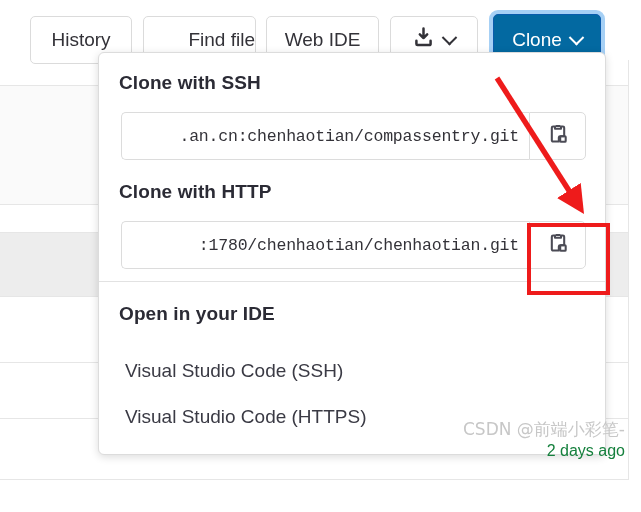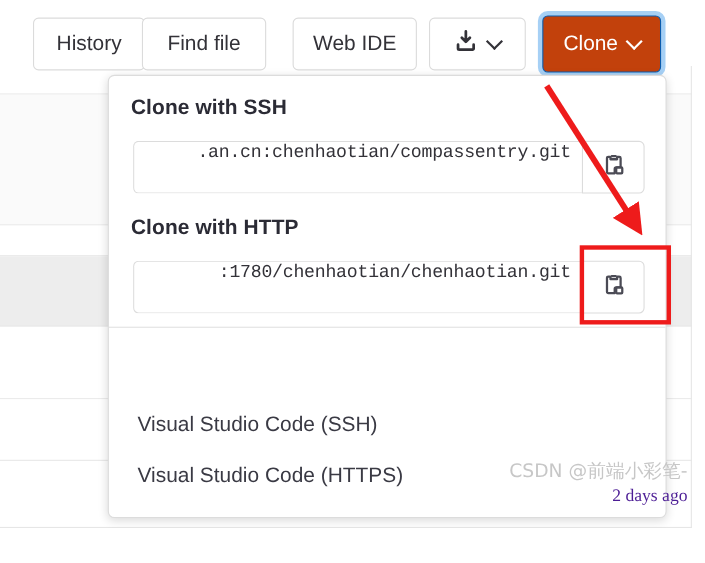--- a/index.html
+++ b/index.html
@@ -60,31 +60,31 @@
     font-family: "Liberation Sans", sans-serif;
     font-size: 19px;
     color: #333238;
     display: flex;
     align-items: center;
     justify-content: center;
     cursor: pointer;
     white-space: nowrap;
   }
   #btn-history  { left: 30px;  width: 102px; }
-  #btn-findfile { left: 129px; width: 113px; }
+  #btn-findfile { left: 143px; width: 113px; justify-content: flex-end; }
   #btn-webide   { left: 266px; width: 113px; }
   #btn-download {
     left: 390px; width: 88px;
     gap: 10px;
   }
   #btn-clone {
     position: absolute;
     left: 493px; top: 14px;
     width: 108px; height: 52px;
-    background: #c2410c;
+    background: #0369a1;
     border: 1px solid #0b5cad;
     border-radius: 5px;
     box-shadow: 0 0 0 4px #a6d0f5;
     color: #ffffff;
     font-size: 19px;
     display: flex;
     align-items: center;
     justify-content: center;
     gap: 9px;
     cursor: pointer;
@@ -96,21 +96,21 @@
     border-bottom: 2.4px solid currentColor;
     transform: rotate(45deg) translate(-2px,-2px);
   }
   #btn-download .chev { color: #333238; }
   #btn-clone .chev { color: #ffffff; }
   .dl-ico { display:block; }
 
   
   #clone-panel {
     position: absolute;
-    left: 98px; top: 68px;
+    left: 98px; top: 52px;
     width: 508px;
     height: 403px;
     background: #ffffff;
     border: 1px solid #dcdcdc;
     border-radius: 6px;
     box-shadow: 0 2px 9px rgba(0,0,0,0.14);
     z-index: 10;
     overflow: hidden;
   }
   .sec-title {
@@ -141,21 +141,21 @@
     border-radius: 5px 0 0 5px;
     background: #ffffff;
     font-family: "Liberation Mono", monospace;
     font-size: 16.5px;
     color: #333238;
     padding: 0 10px 0 12px;
     letter-spacing: -0.2px;
     overflow: hidden;
     white-space: nowrap;
     display: flex;
-    align-items: flex-start;
+    align-items: center;
     direction: rtl;
     text-align: left;
   }
   .url-input span { direction: ltr; unicode-bidi: embed; }
 
   .copy-btn {
     width: 57px; height: 48px;
     border: 1px solid #dcdcdc;
     border-radius: 0 5px 5px 0;
     background: #ffffff;
@@ -207,22 +207,22 @@
     text-align: right;
     color: #c7c7c7;
     font-size: 17px;
     line-height: 22px;
     font-family: "DejaVu Sans", sans-serif;
     white-space: nowrap;
     pointer-events: none;
     margin-top: 27px;
   }
   #wm-sub {
-    color: #4c1d95;
-    font-family: Liberation Serif, serif;
+    color: #15803d;
+    font-family: Liberation Sans, sans-serif;
     font-size: 16px;
   }
   #bottom-rule {
     position: absolute;
     left: 0; bottom: 0;
     width: 629px; height: 1px;
     background: #e6e6e6;
     z-index: 1;
   }
 </style>
@@ -306,20 +306,21 @@
             <path d="M6.2 1.4h3.6v1.5H6.2z" fill="#4b4b55"></path>
             <path d="M4.4 2.6h1.4v1.6h4.4V2.6h1.4a.9.9 0 0 1 .9.9v6.1H9.6a1 1 0 0 0-1 1v2.9H4.4a.9.9 0 0 1-.9-.9V3.5a.9.9 0 0 1 .9-.9z" fill="none" stroke="#4b4b55" stroke-width="1.5" stroke-linejoin="round"></path>
             <rect x="9.6" y="9.6" width="4" height="4" rx=".6" fill="none" stroke="#4b4b55" stroke-width="1.5"></rect>
           </svg>
         </span>
       </div>
     </div>
 
     <div id="panel-divider"></div>
 
+    <div class="sec-title" id="ide-title">Open in your IDE</div>
 
     <div class="ide-link" id="ide-vscode-https">
       <span>Visual Studio Code (HTTPS)</span>
     </div>
 
     <div class="ide-link" id="ide-vscode-ssh">
       <span>Visual Studio Code (SSH)</span>
     </div>
   </div>
 

